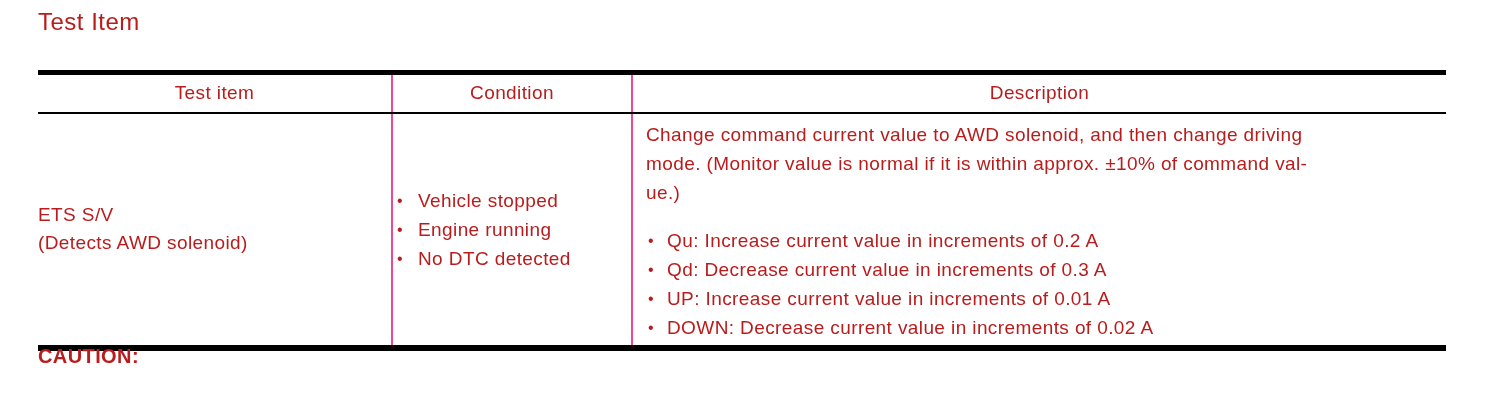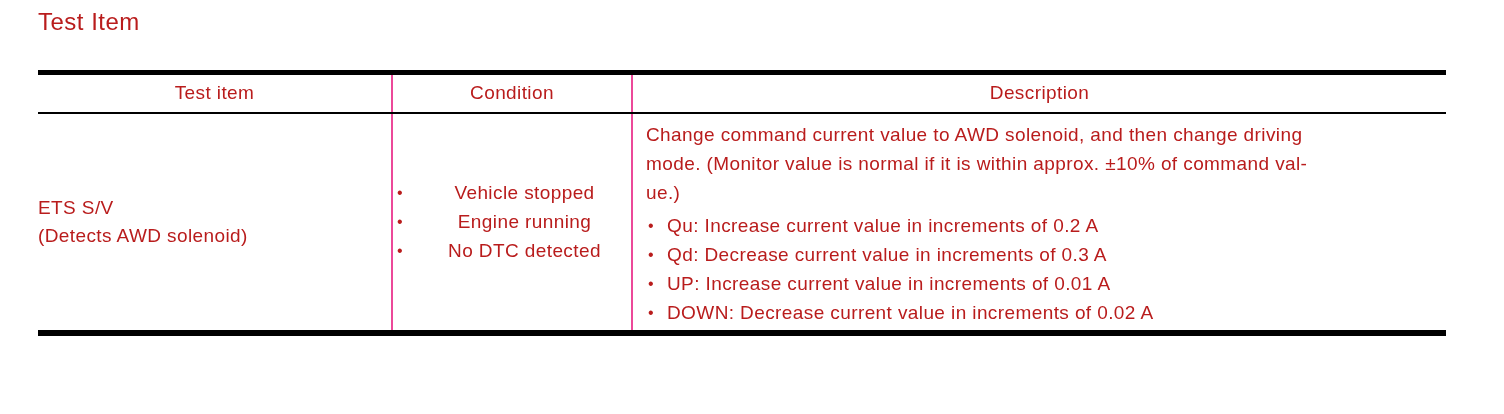--- a/index.html
+++ b/index.html
@@ -51,21 +51,20 @@
     height: 216px;
     padding: 0;
     vertical-align: middle;
   }
   .cell-test-item {
     padding-left: 17px;
     line-height: 28px;
   }
   .cell-condition {
     padding-left: 16px;
-    text-align: center;
   }
   .cell-description {
     vertical-align: top !important;
     padding: 6px 8px 3px 13px !important;
     line-height: 29px;
   }
   .desc-line { white-space: nowrap; }
   .bullet-list {
     list-style: none;
     margin: 0;
@@ -77,21 +76,21 @@
     white-space: nowrap;
   }
   .bullet-list li::before {
     content: "\2022";
     position: absolute;
     top: 0;
     font-size: 16px;
   }
   .cond-bullets li { padding-left: 25px; }
   .cond-bullets li::before { left: 4px; }
-  .desc-bullets { margin-top: 4px; }
+  .desc-bullets { margin-top: 19px; }
   .desc-bullets li { padding-left: 21px; }
   .desc-bullets li::before { left: 2px; }
   .caution {
     position: absolute;
     left: 38px;
     top: 345px;
     font-weight: 700;
     line-height: 22px;
   }
   .caution-label { font-size: 20px; }
@@ -141,15 +140,16 @@
             <li>Qd: Decrease current value in increments of 0.3 A</li>
             <li>UP: Increase current value in increments of 0.01 A</li>
             <li>DOWN: Decrease current value in increments of 0.02 A</li>
           </ul>
         </td>
       </tr>
     </tbody>
   </table>
 
   <div class="caution">
+    <div class="caution-label">CAUTION:</div>
   </div>
 
 </div>
 
 </body></html>

